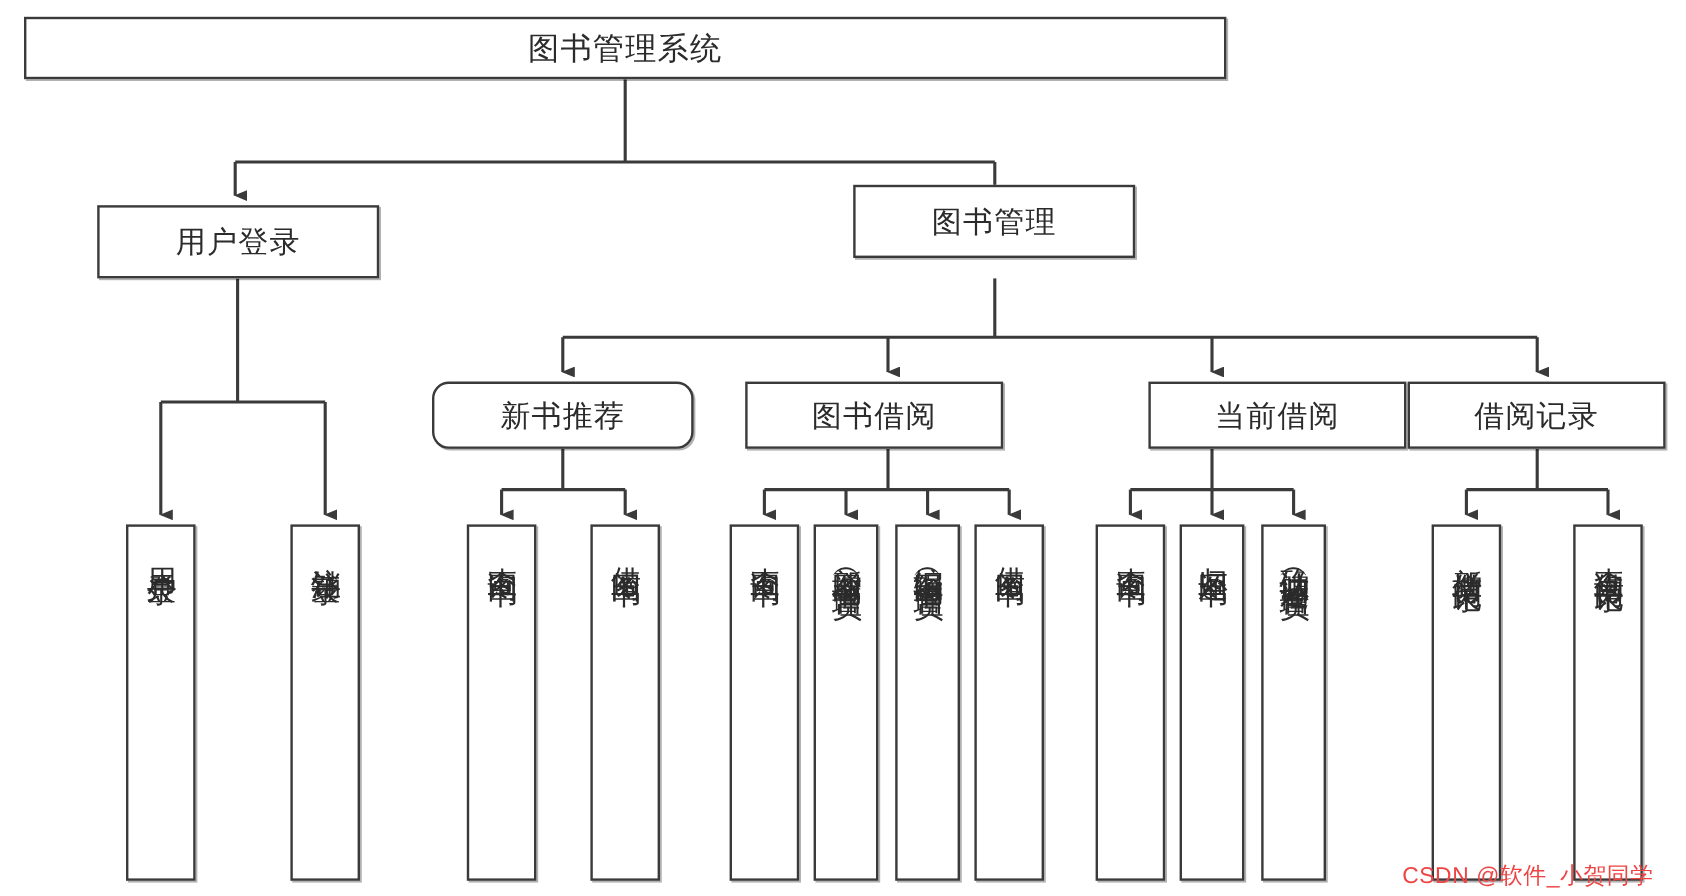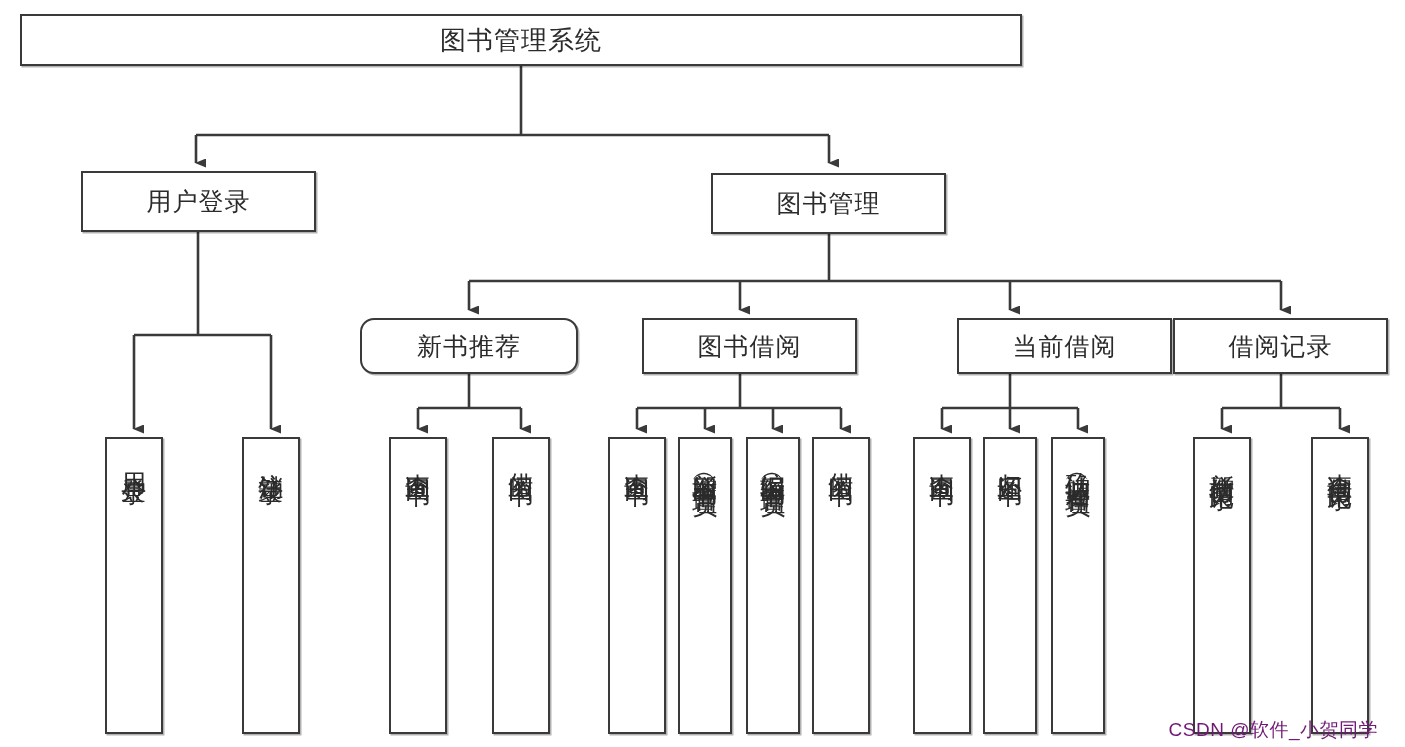--- a/index.html
+++ b/index.html
@@ -37,21 +37,21 @@
     line-height:1.22;
     letter-spacing:3px;
     white-space:nowrap;
     color:#2b2b2b;
   }
 
   .watermark{
     position:absolute;
     right:8px;bottom:4px;
     font-size:19px;
-    color:#701a75;
+    color:#ef4444;
     letter-spacing:.5px;
     white-space:nowrap;
   }
 </style>
 </head>
 <body>
 
 <div id="canvas">
 
   <svg id="wires" viewBox="0 0 1405 747">
@@ -101,24 +101,24 @@
       <path d="M1281,374 L1281,408"></path>
       <path d="M1222,408 L1340,408"></path>
       <path d="M1222,408 L1222,429" marker-end="url(#ah)"></path>
       <path d="M1340,408 L1340,429" marker-end="url(#ah)"></path>
     </g>
   </svg>
 
   <div class="node h root" style="left:20px;top:14px;width:1002px;height:52px;">图书管理系统</div>
 
   <div class="node h" style="left:81px;top:171px;width:235px;height:61px;">用户登录</div>
-  <div class="node h" style="left:711px;top:173px;width:235px;height:61px;">图书管理</div>
+  <div class="node h" style="left:711px;top:154px;width:235px;height:61px;">图书管理</div>
 
   <div class="node h" style="left:360px;top:318px;width:218px;height:56px;border-radius:14px;">新书推荐</div>
-  <div class="node h" style="left:642px;top:318px;width:215px;height:56px;">图书借阅</div>
+  <div class="node h" style="left:621px;top:318px;width:215px;height:56px;">图书借阅</div>
   <div class="node h" style="left:957px;top:318px;width:215px;height:56px;">当前借阅</div>
   <div class="node h" style="left:1173px;top:318px;width:215px;height:56px;">借阅记录</div>
 
   <div class="node v" style="left:105px;top:437px;width:58px;height:297px;">
     <span class="vtext">用户登录</span>
   </div>
   <div class="node v" style="left:242px;top:437px;width:58px;height:297px;">
     <span class="vtext">注销登录</span>
   </div>
 

